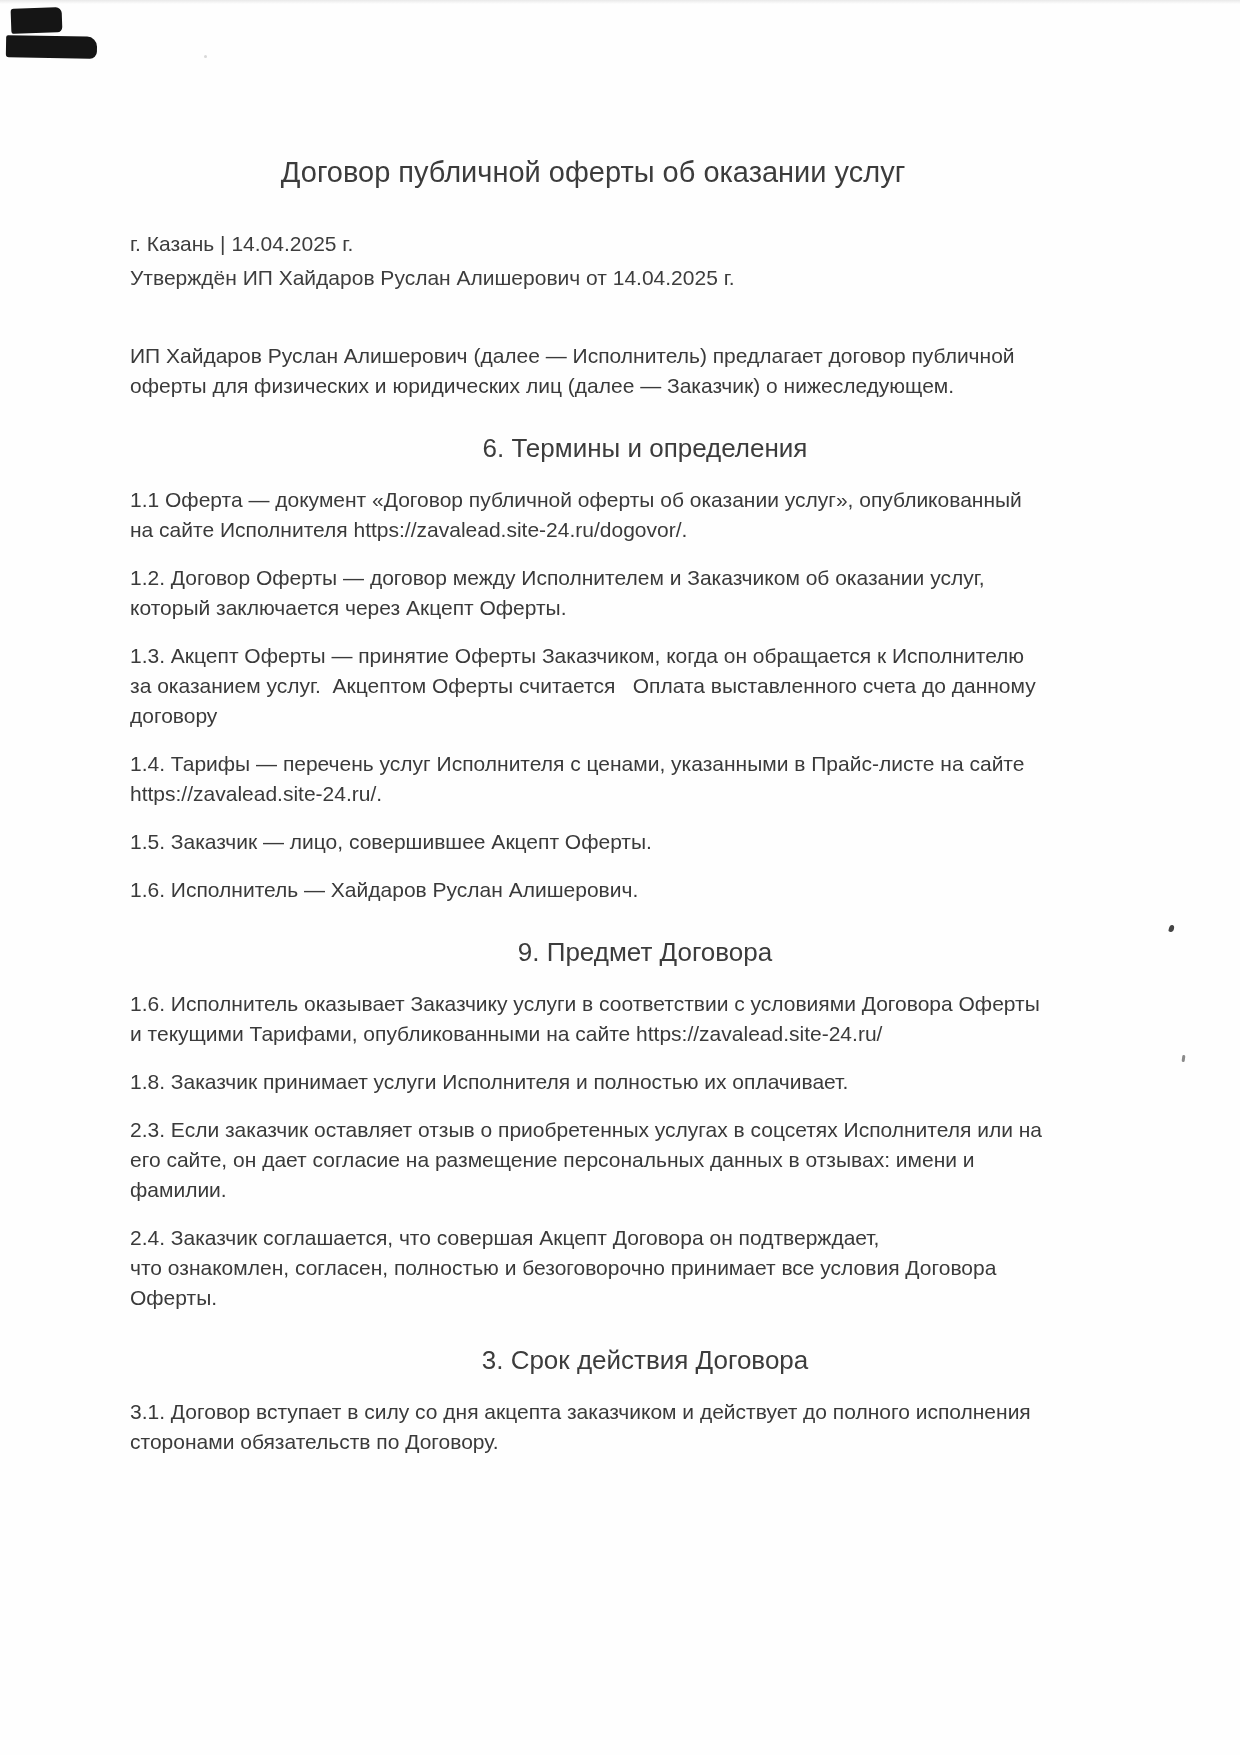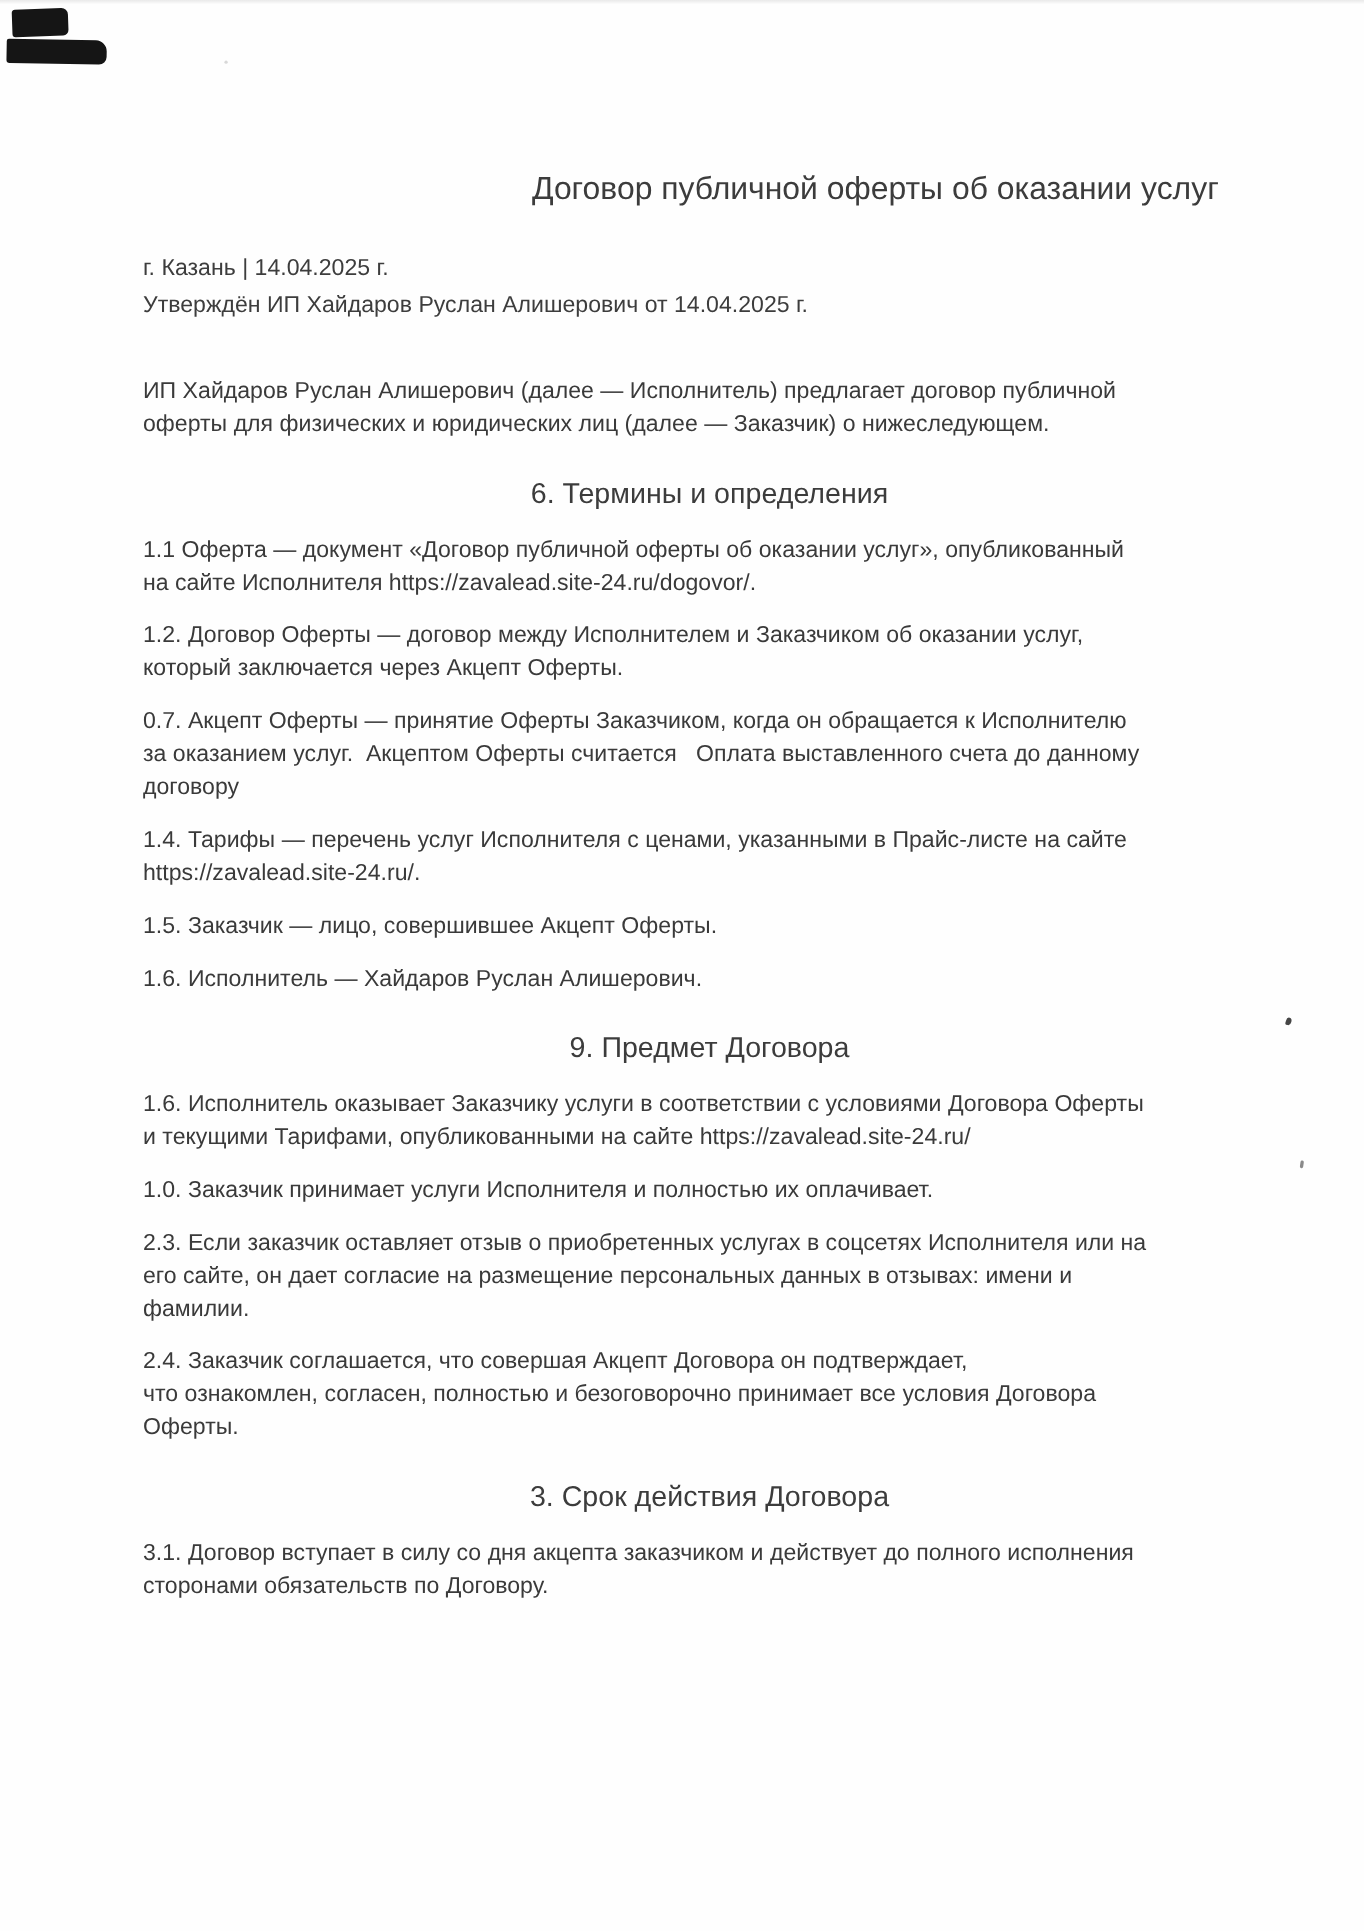--- a/index.html
+++ b/index.html
@@ -75,21 +75,21 @@
     color: #3a3a3a;
     font-size: 21px;
     line-height: 30px;
     font-weight: 400;
   }
   .title {
     font-size: 29px;
     line-height: 40px;
     font-weight: 400;
     color: #3c3c3c;
-    text-align: right;
+    text-align: center;
     margin: 0 0 36px 0;
     transform: translateX(-52px);
     white-space: nowrap;
   }
   .meta {
     margin: 0 0 3px 0;
     line-height: 31px;
     color: #3d3d3d;
   }
   .meta-last {
@@ -130,34 +130,34 @@
 
     <p class="para intro">ИП Хайдаров Руслан Алишерович (далее — Исполнитель) предлагает договор публичной
 оферты для физических и юридических лиц (далее — Заказчик) о нижеследующем.</p>
 
     <section>
       <h2 class="heading">6. Термины и определения</h2>
       <p class="para">1.1 Оферта — документ «Договор публичной оферты об оказании услуг», опубликованный
 на сайте Исполнителя https://zavalead.site-24.ru/dogovor/.</p>
       <p class="para">1.2. Договор Оферты — договор между Исполнителем и Заказчиком об оказании услуг,
 который заключается через Акцепт Оферты.</p>
-      <p class="para">0.7. Акцепт Оферты — принятие Оферты Заказчиком, когда он обращается к Исполнителю
+      <p class="para">1.3. Акцепт Оферты — принятие Оферты Заказчиком, когда он обращается к Исполнителю
 за оказанием услуг.  Акцептом Оферты считается   Оплата выставленного счета до данному
 договору</p>
       <p class="para">1.4. Тарифы — перечень услуг Исполнителя с ценами, указанными в Прайс-листе на сайте
 https://zavalead.site-24.ru/.</p>
       <p class="para">1.5. Заказчик — лицо, совершившее Акцепт Оферты.</p>
       <p class="para">1.6. Исполнитель — Хайдаров Руслан Алишерович.</p>
     </section>
 
     <section>
       <h2 class="heading">9. Предмет Договора</h2>
       <p class="para">1.6. Исполнитель оказывает Заказчику услуги в соответствии с условиями Договора Оферты
 и текущими Тарифами, опубликованными на сайте https://zavalead.site-24.ru/</p>
-      <p class="para">1.0. Заказчик принимает услуги Исполнителя и полностью их оплачивает.</p>
+      <p class="para">1.8. Заказчик принимает услуги Исполнителя и полностью их оплачивает.</p>
       <p class="para">2.3. Если заказчик оставляет отзыв о приобретенных услугах в соцсетях Исполнителя или на
 его сайте, он дает согласие на размещение персональных данных в отзывах: имени и
 фамилии.</p>
       <p class="para">2.4. Заказчик соглашается, что совершая Акцепт Договора он подтверждает,
 что ознакомлен, согласен, полностью и безоговорочно принимает все условия Договора
 Оферты.</p>
     </section>
 
     <section>
       <h2 class="heading">3. Срок действия Договора</h2>

